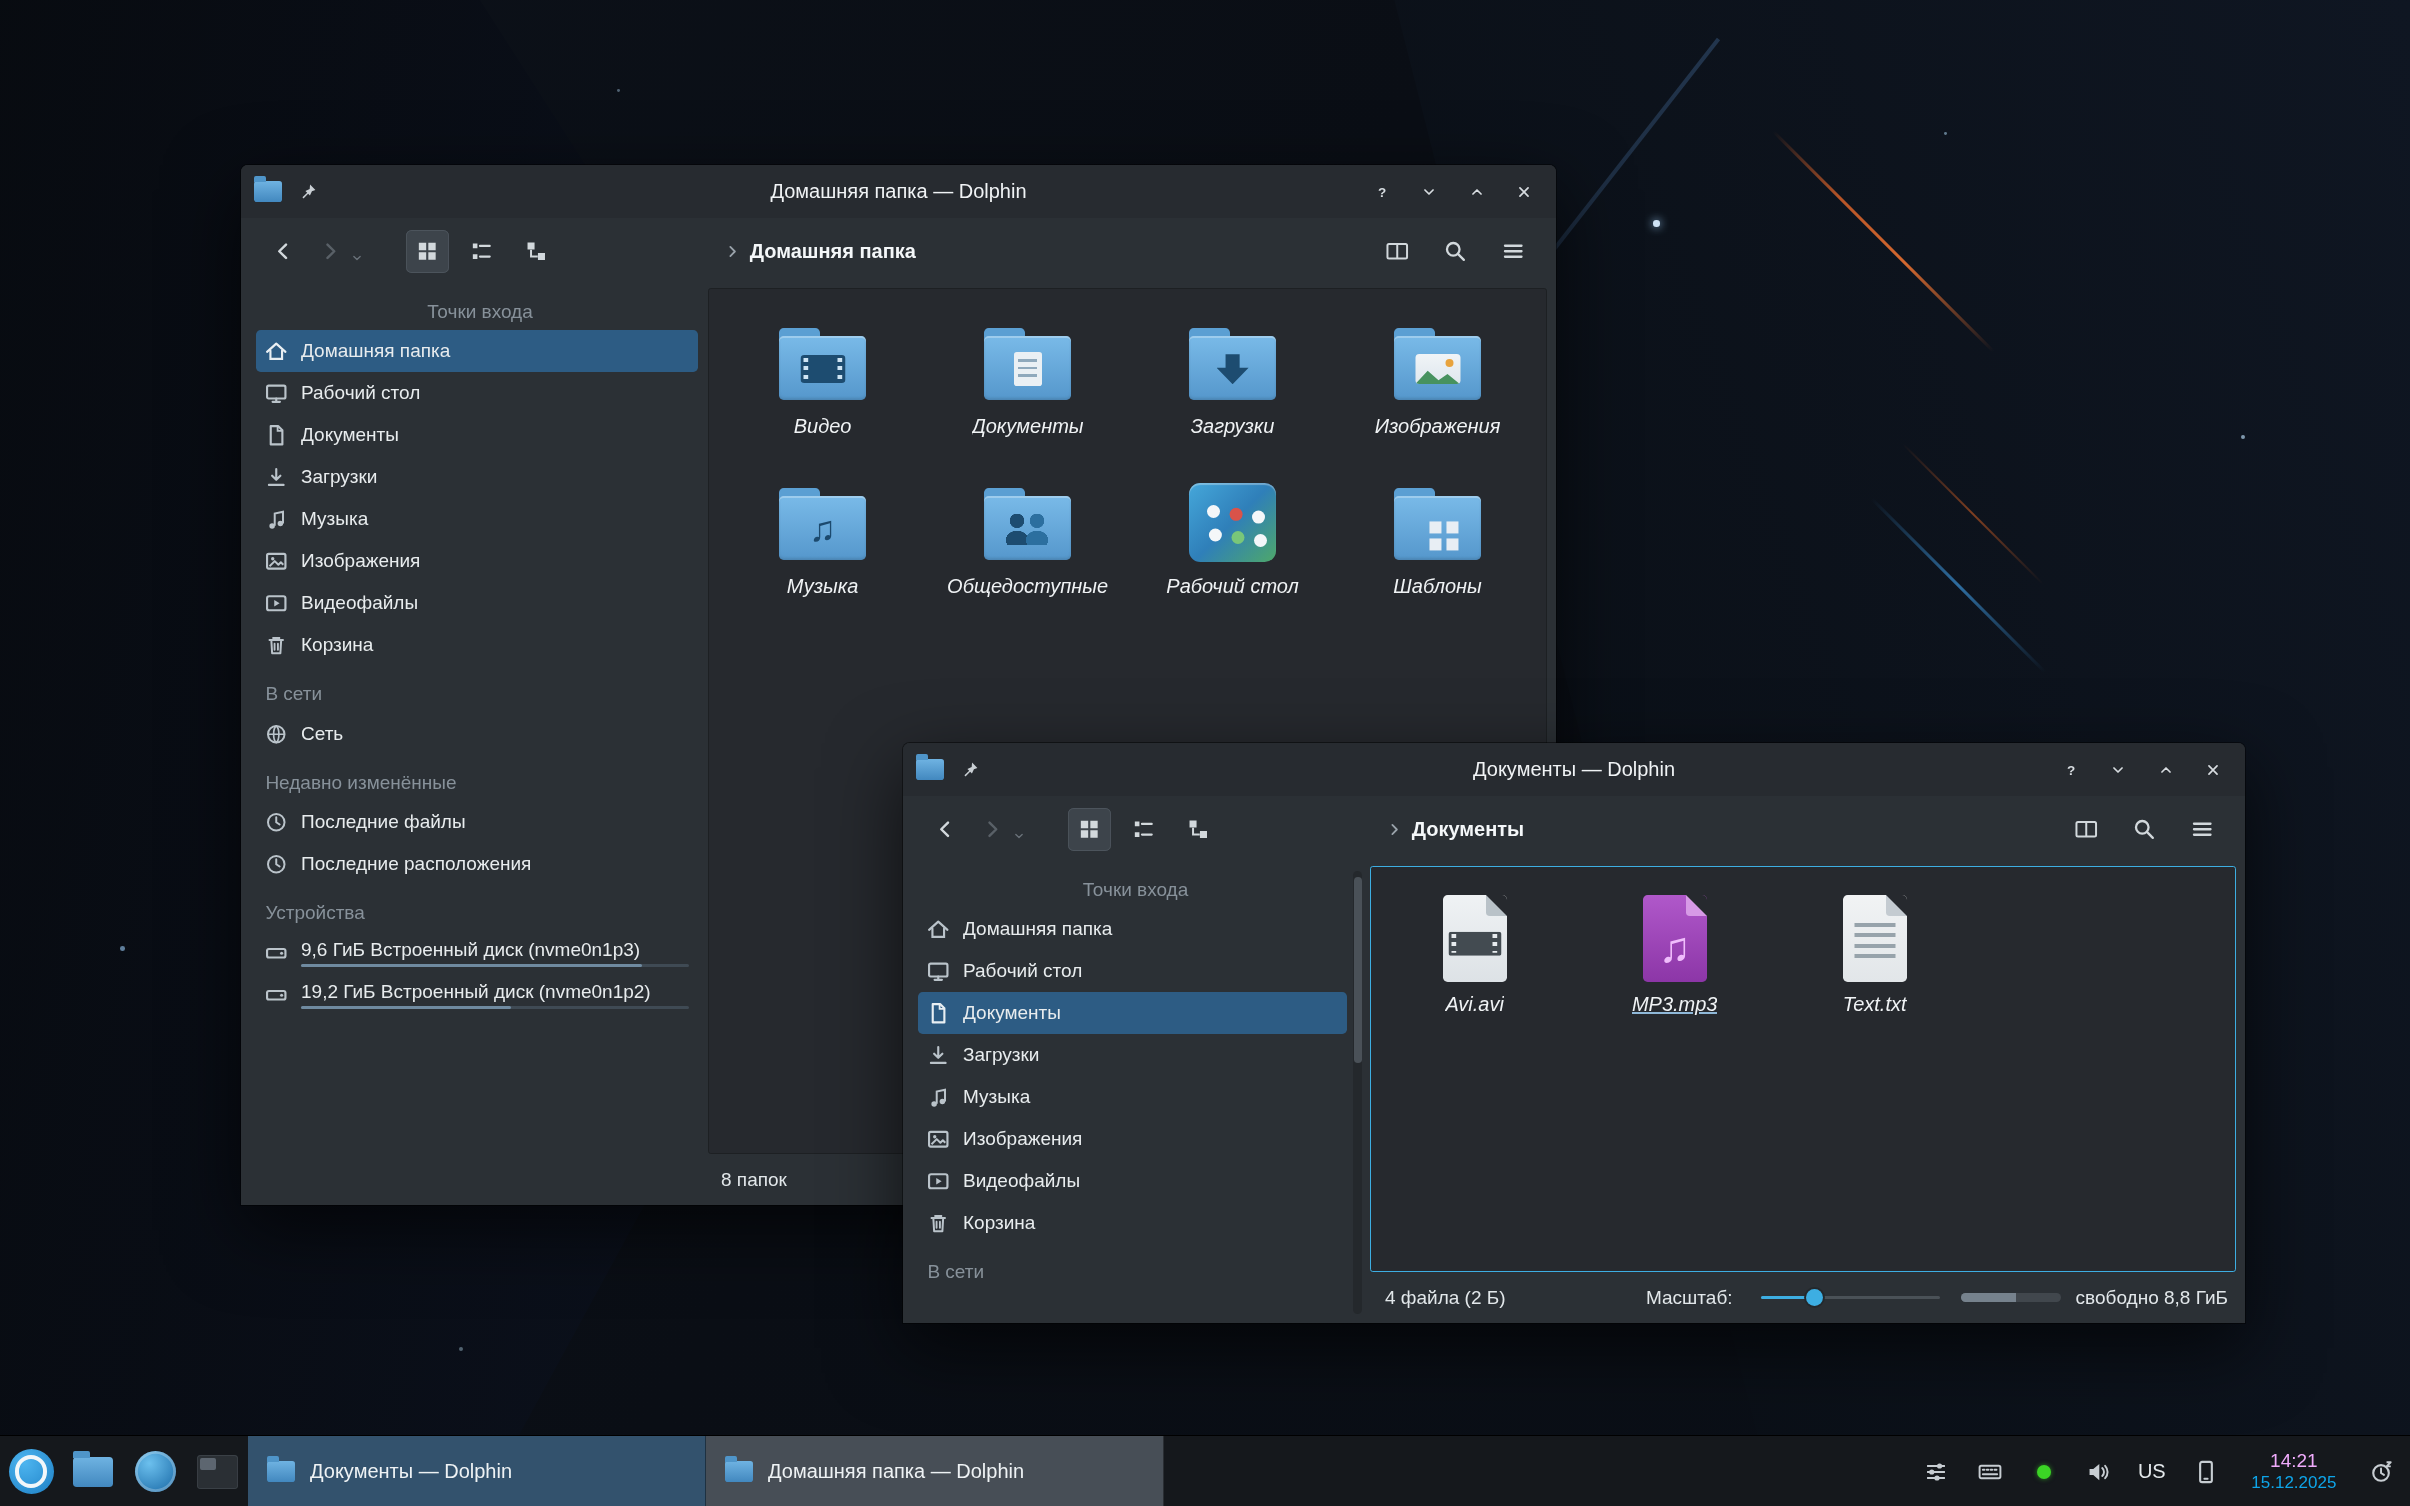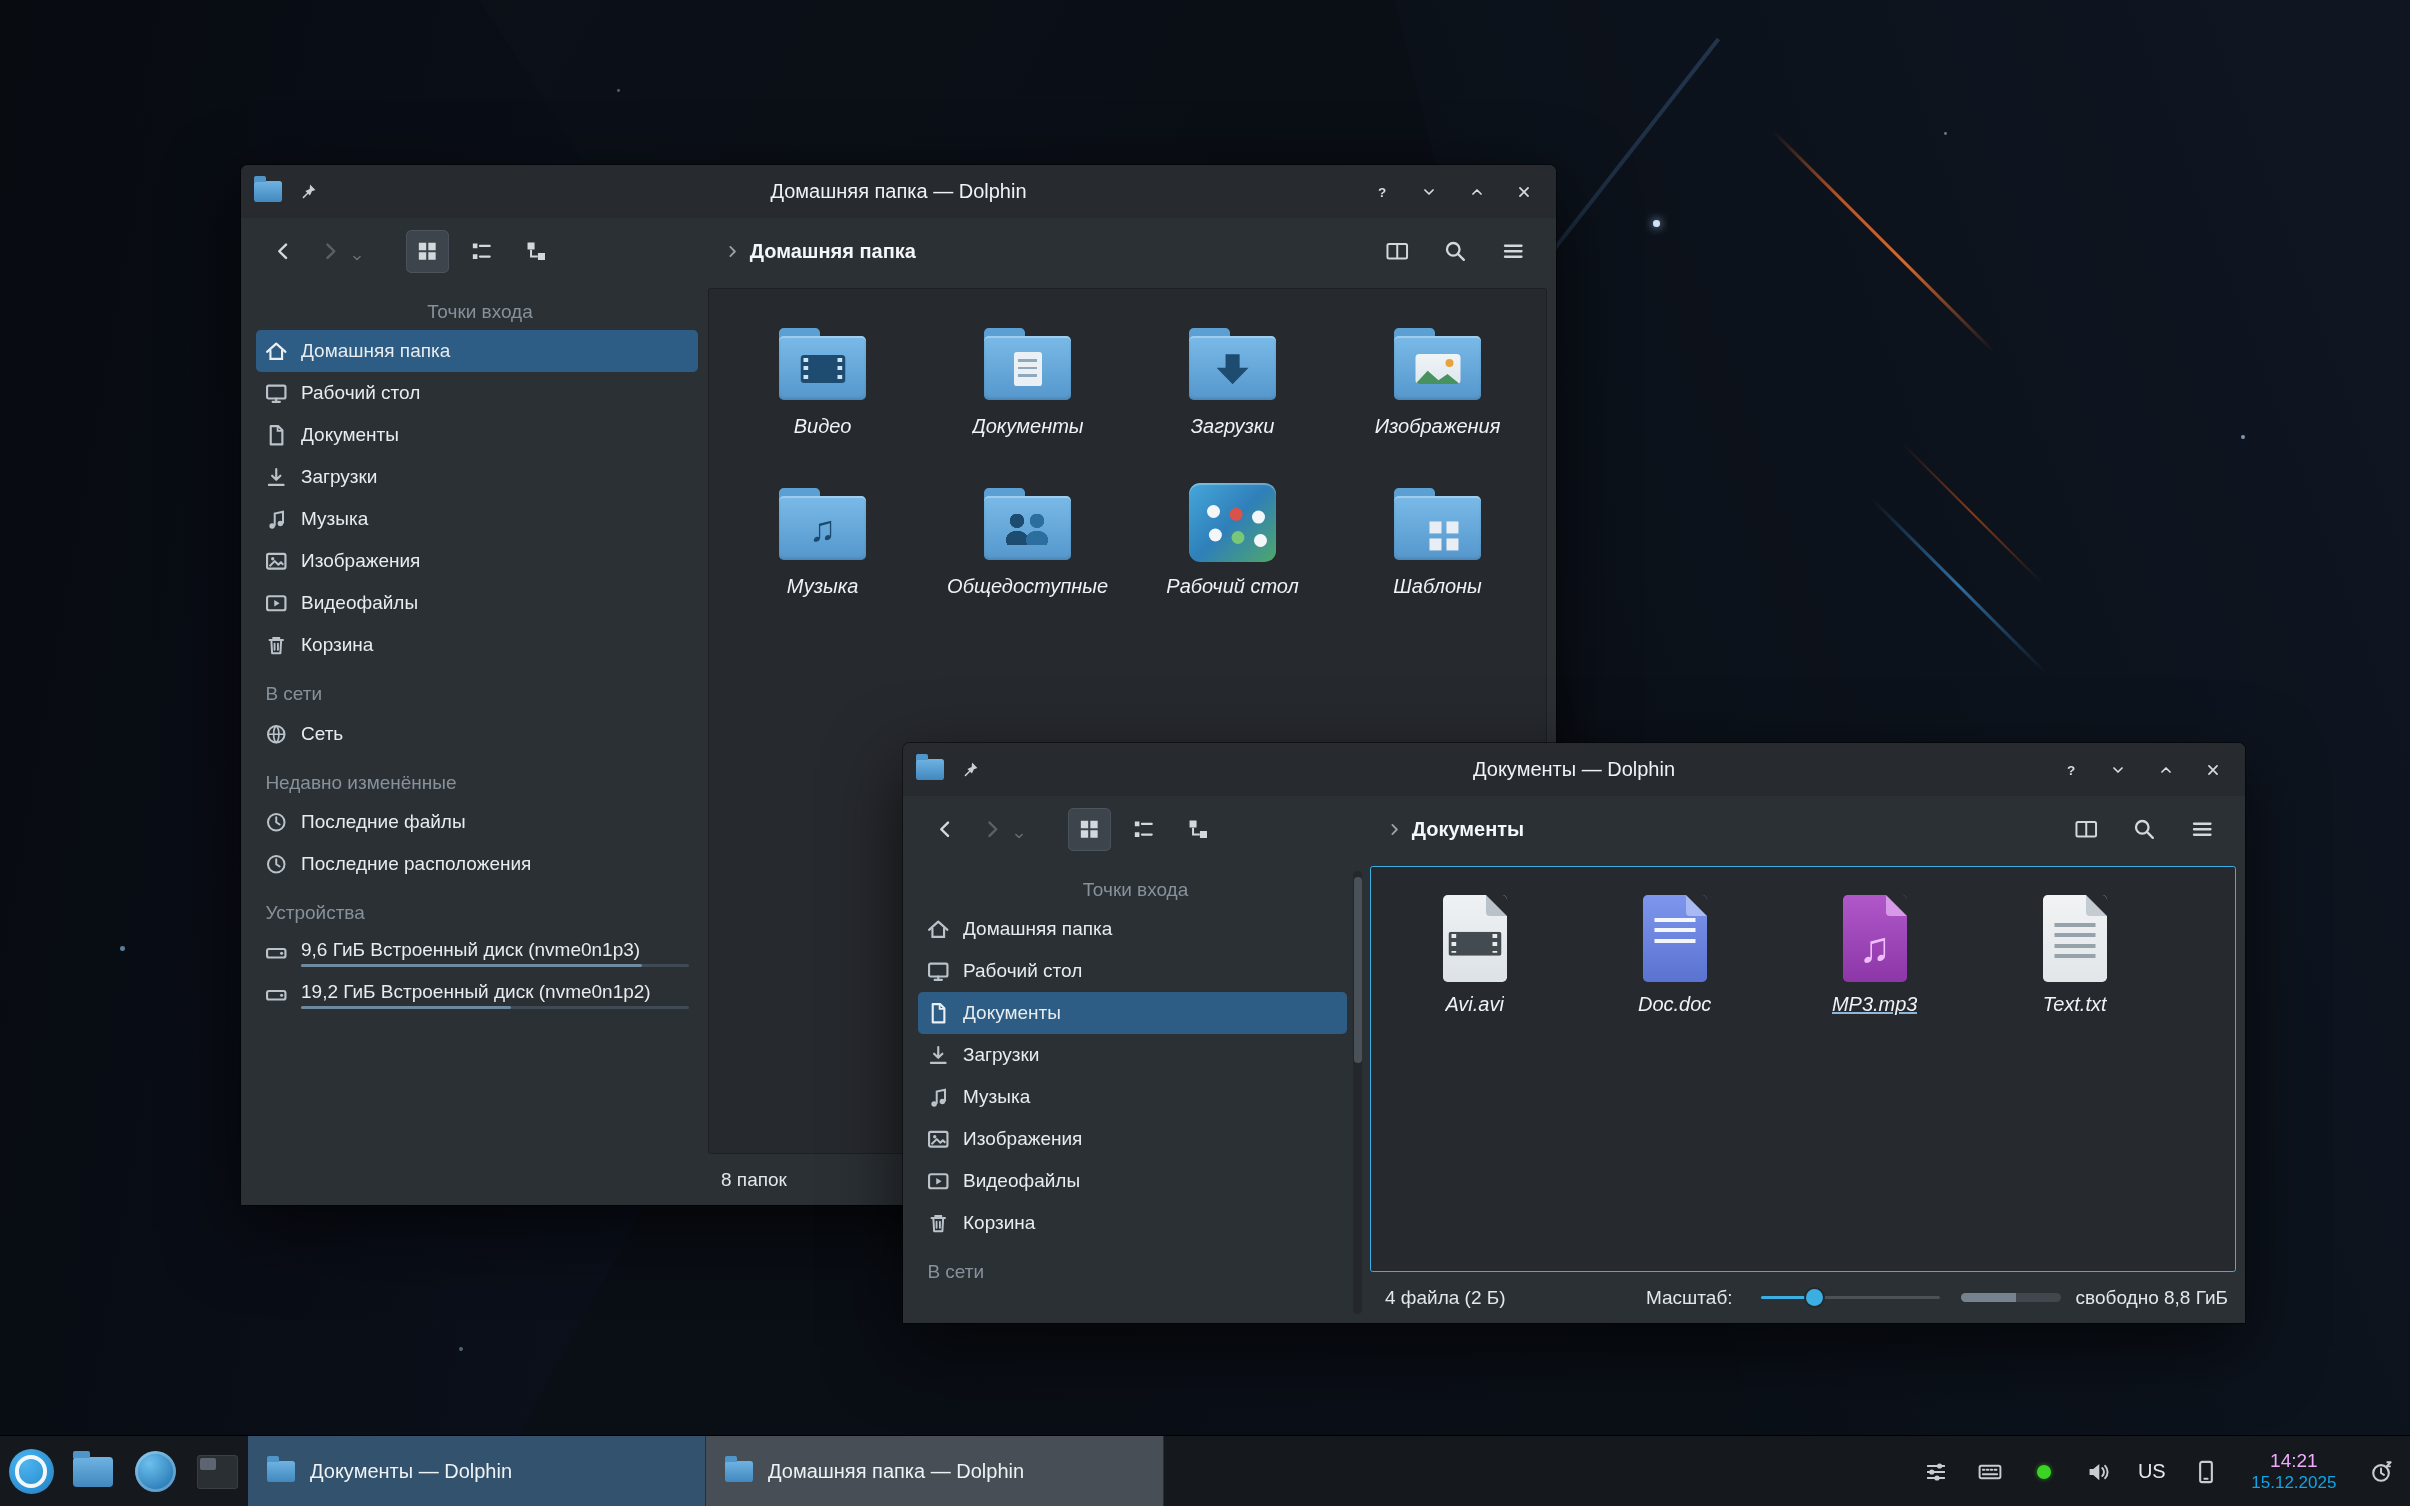--- a/index.html
+++ b/index.html
@@ -833,26 +833,20 @@
     <div class="rightcol">
       <div class="viewwrap">
         <div class="filegrid">
 
         <div class="file">
               <div class="big ic-file-avi">
                 <span class="emblem"></span>
               </div>
               <div class="flabel">Avi.avi</div>
             </div>
-            <div class="file">
-              <div class="big ic-file-doc">
-                <span class="emblem"></span>
-              </div>
-              <div class="flabel">Doc.doc</div>
-            </div>
             <div class="file selected">
               <div class="big ic-file-mp3">
                 <span class="emblem"></span>
               </div>
               <div class="flabel">MP3.mp3</div>
             </div>
             <div class="file">
               <div class="big ic-file-txt">
                 <span class="emblem"></span>
               </div>

